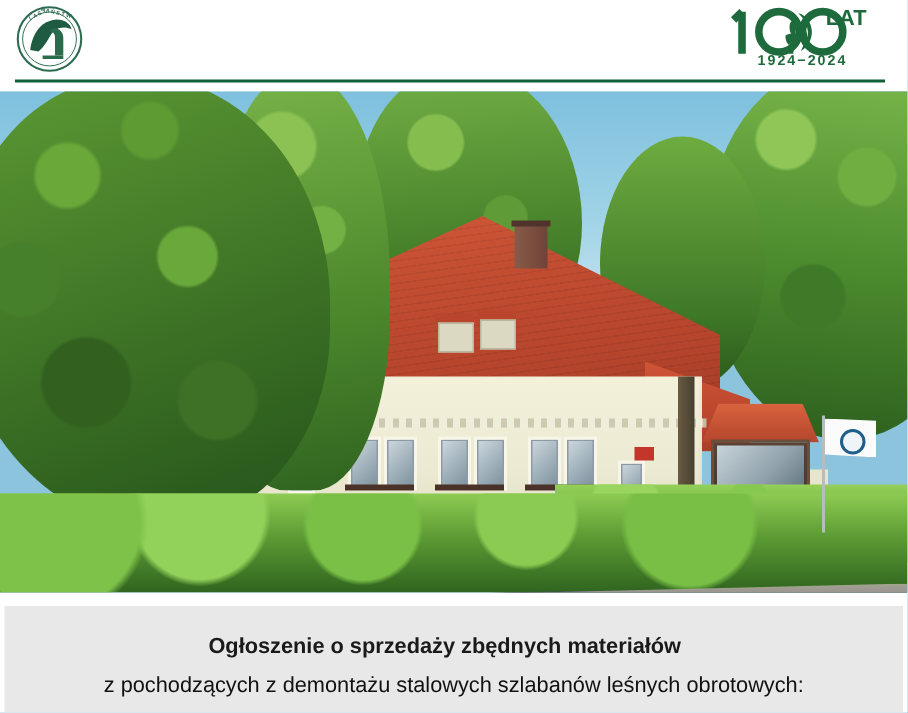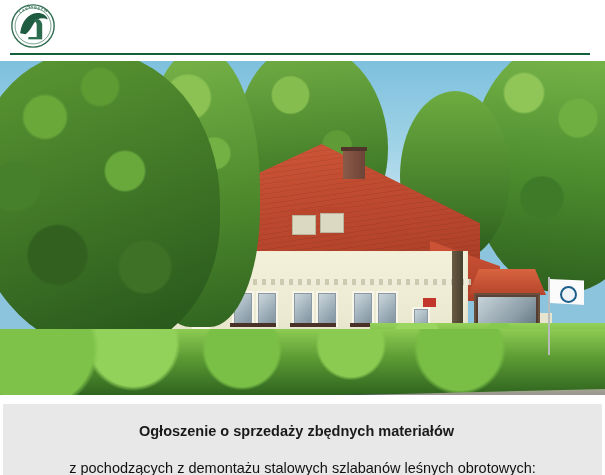--- a/index.html
+++ b/index.html
@@ -235,21 +235,21 @@
   .content{
     position:absolute;left:3px;top:404px;width:599px;height:71px;
     background:#e8e8e8;
   }
   .ann-title{
     position:absolute;left:0;right:12px;top:19px;text-align:center;
     font-size:14.5px;font-weight:bold;color:#1a1a1a;
   }
   .ann-sub{
     position:absolute;left:0;right:0;top:45px;text-align:center;
-    font-size:14.5px;color:#111111;margin-top:11px;
+    font-size:14.5px;color:#111111;
   }
 </style>
 </head>
 <body>
 
 <div class="page">
 
   <div class="header">
 
     <div class="brand">
@@ -261,20 +261,39 @@
           <path d="M56 34 C64 34 70 40 70 48 L70 74 L58 74 L58 48 C58 42 55 39 49 39 Z" fill="#2a6b4d"></path>
           <path d="M40 74 L70 74 L70 79 L40 79 Z" fill="#2a6b4d"></path>
           <g fill="#2c6b4e" font-family="'Liberation Sans',sans-serif" font-size="8" font-weight="bold">
             <text x="50" y="13" text-anchor="middle" transform="rotate(-26 50 50)">L A S Y</text>
             <text x="50" y="13" text-anchor="middle" transform="rotate(14 50 50)">P A Ń S T W</text>
           </g>
         </svg>
       </div>
     </div>
 
+    <div class="logo-100">
+      <svg width="112" height="44" viewBox="0 0 200 78" aria-hidden="true">
+        <g fill="none" stroke="#1d6b3c" stroke-width="9">
+          <path d="M28 10 L28 60" stroke-linecap="butt"></path>
+          <path d="M18 20 L28 10"></path>
+          <circle cx="72" cy="34" r="24"></circle>
+          <circle cx="124" cy="34" r="24"></circle>
+        </g>
+        <g fill="#1d6b3c">
+          <path d="M95 12 C104 14 110 22 111 32 C112 42 107 52 98 57 C104 46 104 34 99 25 C104 30 106 36 106 41
+                   C108 32 104 20 95 12 Z"></path>
+          <path d="M86 22 C94 20 101 25 103 33 C96 29 90 31 86 36 C84 31 84 26 86 22 Z"></path>
+          <path d="M80 38 C88 34 97 36 101 42 C93 41 87 44 84 50 C81 47 79 42 80 38 Z"></path>
+          <path d="M88 20 L84 60 L89 60 L93 20 Z"></path>
+        </g>
+        <text x="152" y="26" text-anchor="middle" font-family="'Liberation Sans',sans-serif" font-size="26" font-weight="bold" fill="#1d6b3c">LAT</text>
+        <text x="100" y="74" text-anchor="middle" font-family="'Liberation Sans',sans-serif" font-size="17" font-weight="bold" letter-spacing="2.4" fill="#1d6b3c">1924−2024</text>
+      </svg>
+    </div>
 
     <div class="hr-green"></div>
   </div>
 
   <div class="photo">
     <div class="ph sky"></div>
     <div class="ph tree-right"></div>
     <div class="ph tree-rmid"></div>
     <div class="ph tree-mid"></div>
 

